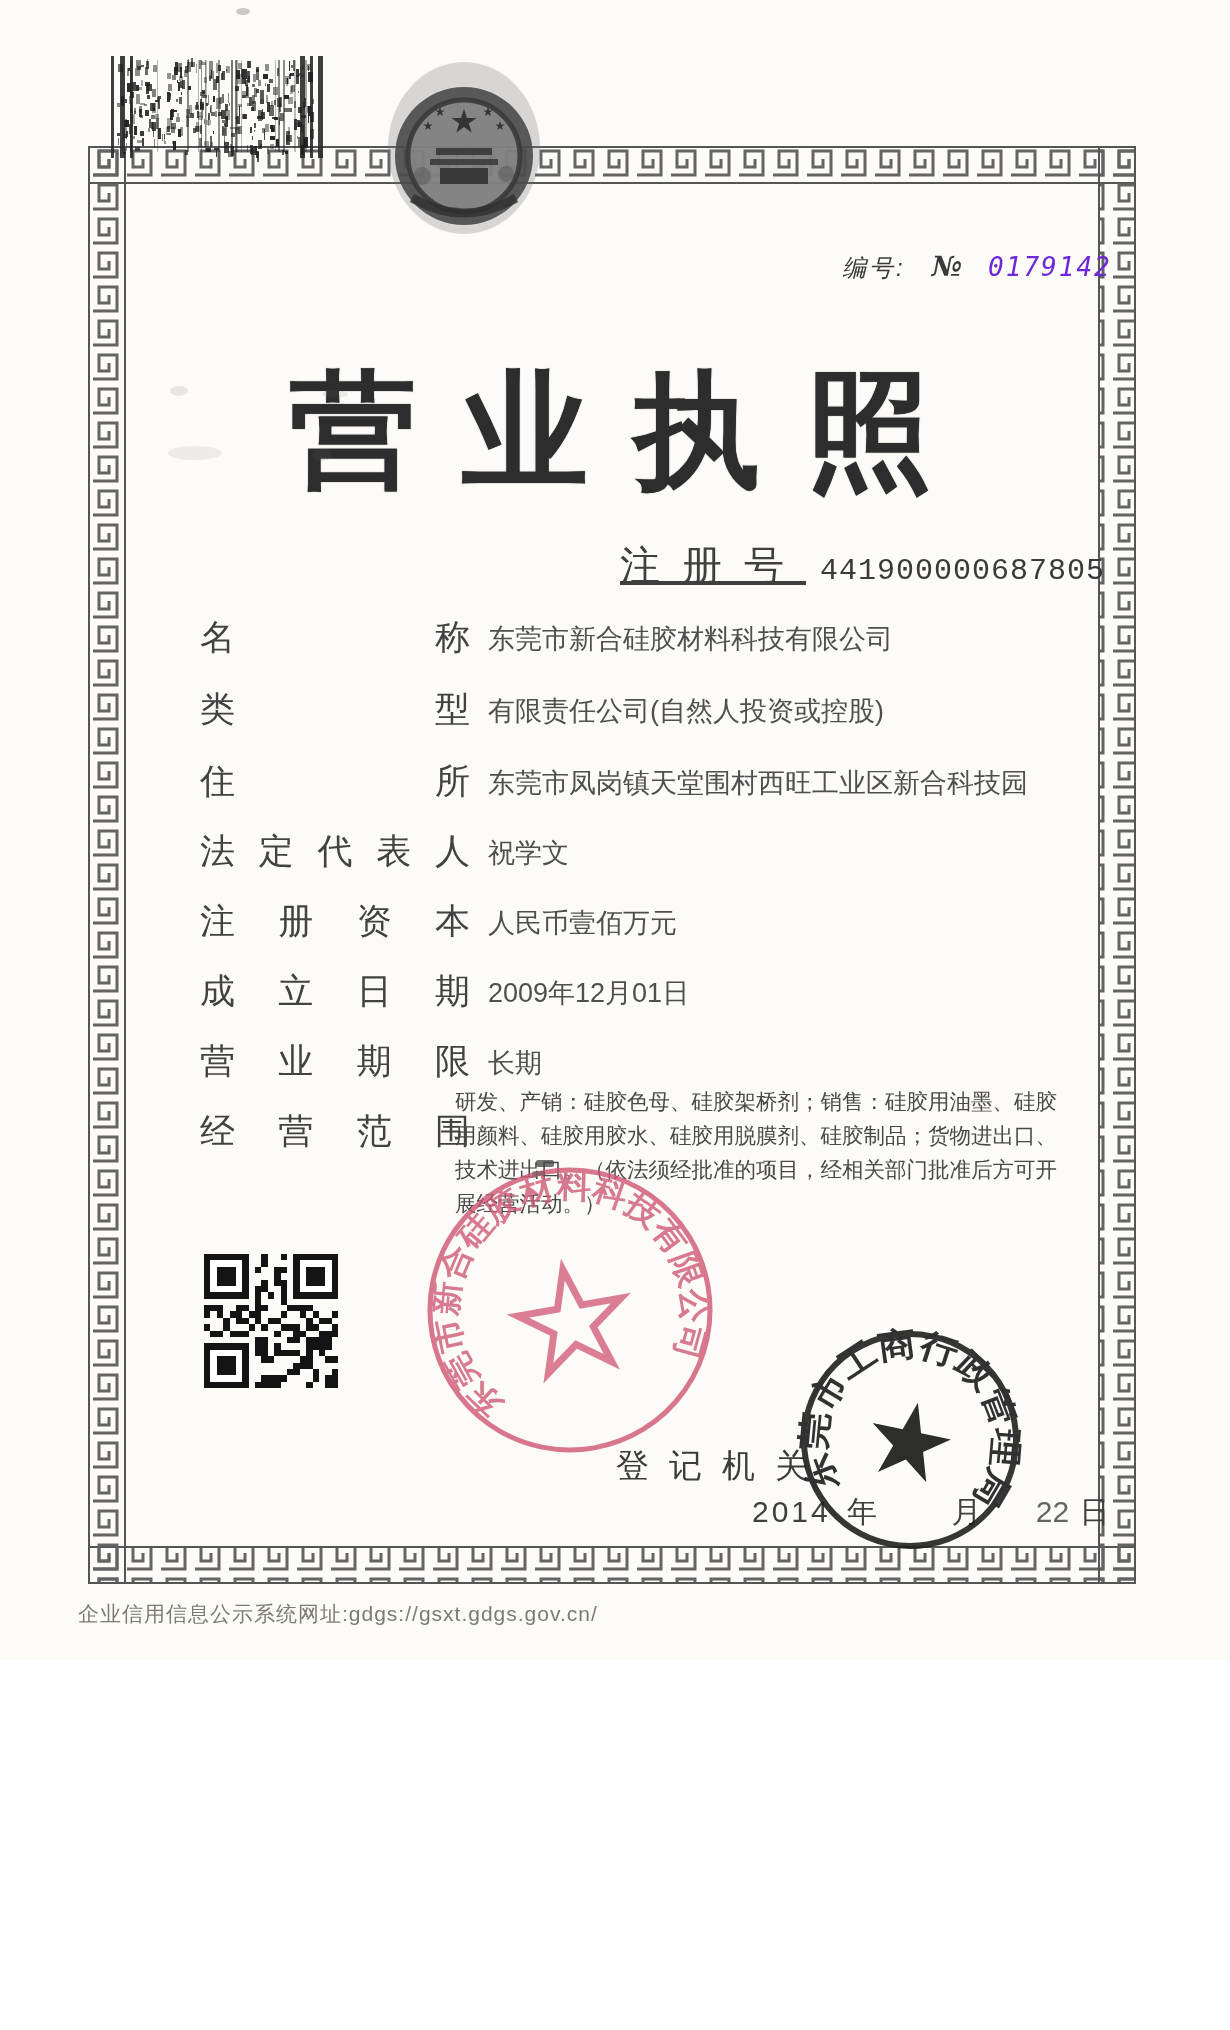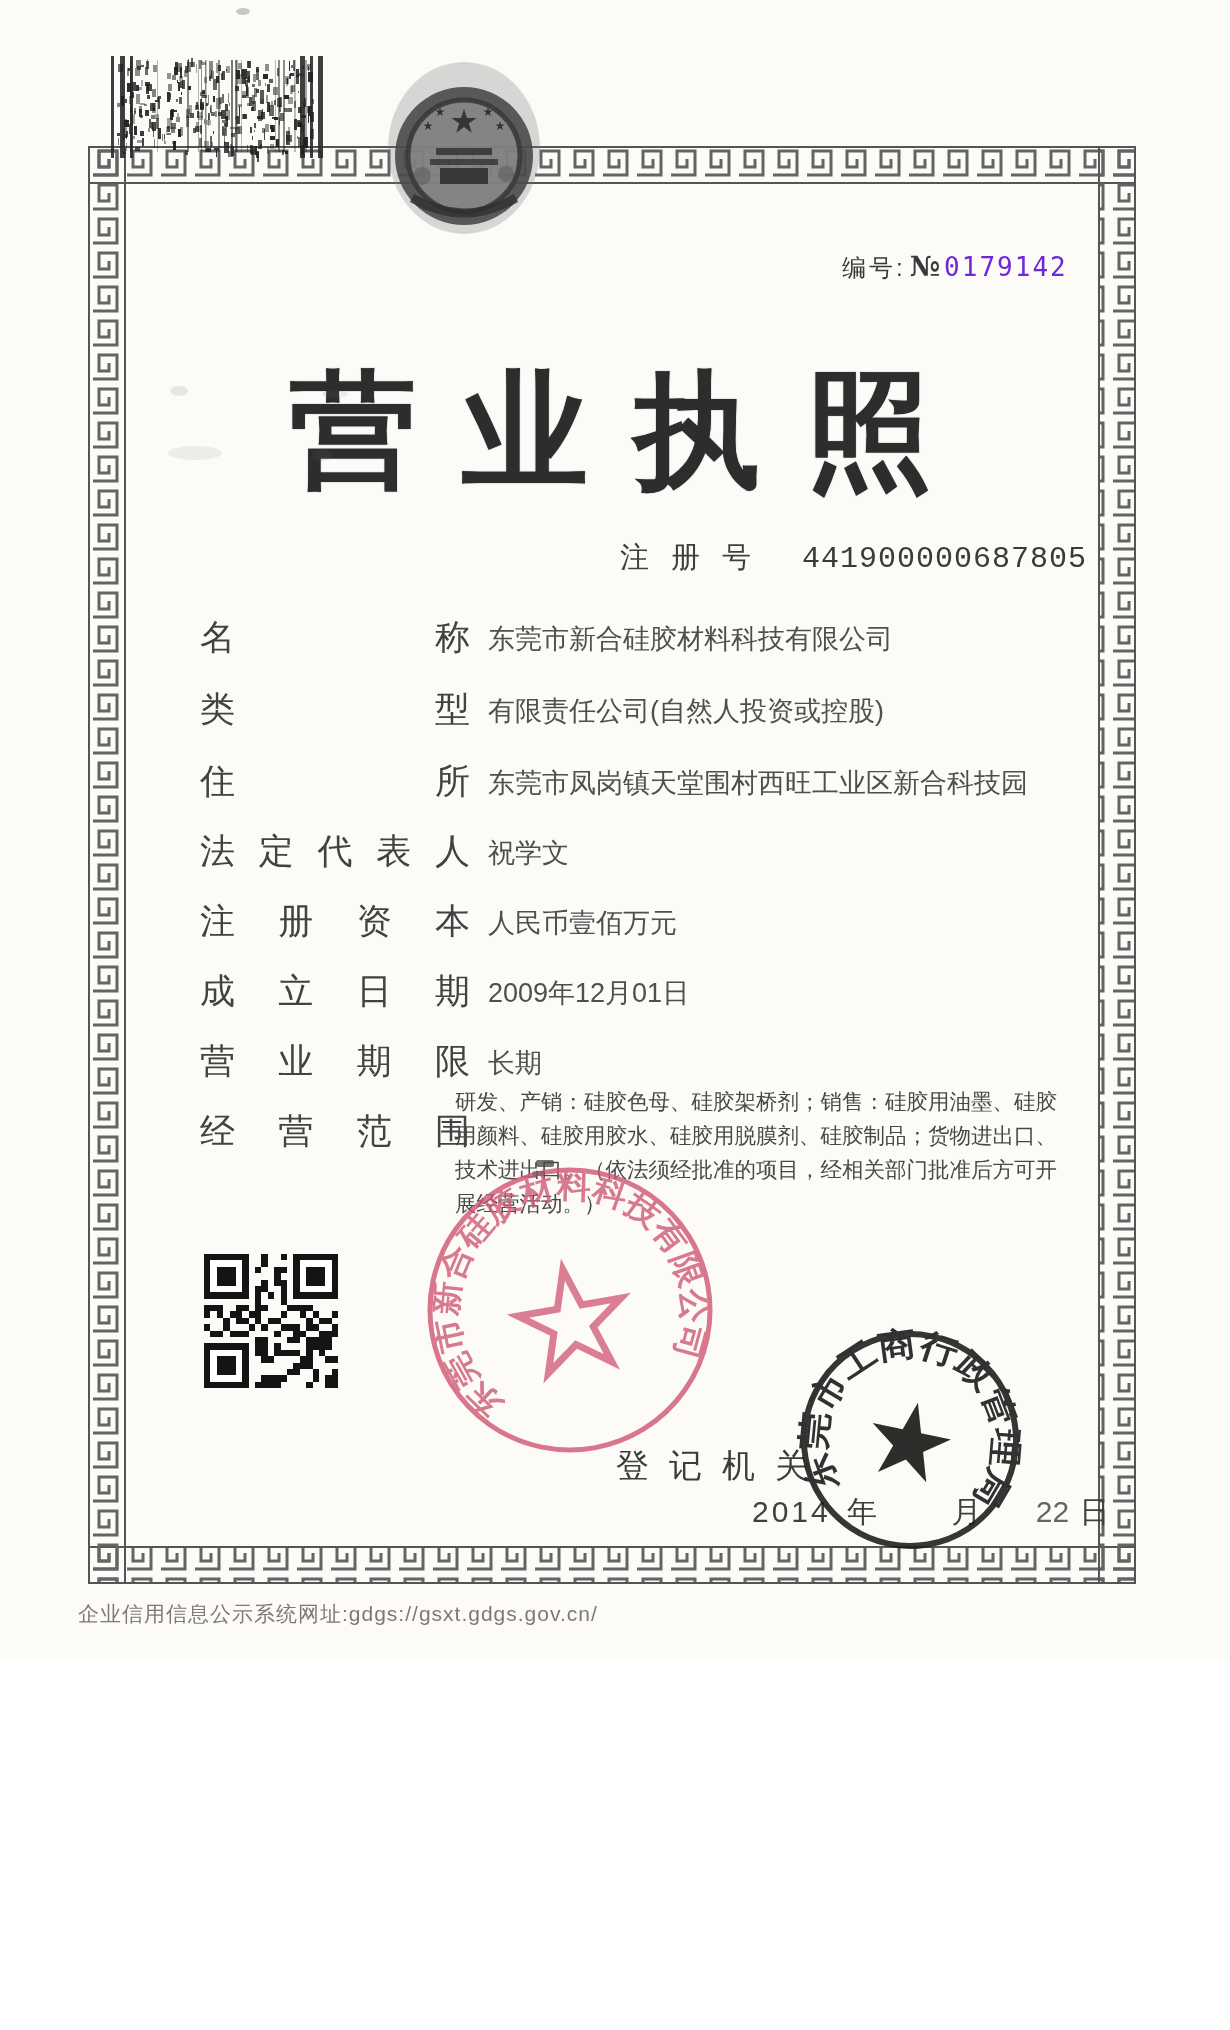--- a/index.html
+++ b/index.html
@@ -3,28 +3,28 @@
 <meta charset="utf-8">
 <style>
   html,body{margin:0;padding:0;background:#ffffff;}
   .page{position:relative;width:1230px;height:2030px;background:#ffffff;
         font-family:"Liberation Sans",sans-serif;overflow:hidden;}
   .scan-bg{position:absolute;left:0;top:0;width:1230px;height:1660px;background:#fcfbf8;}
   .abs{position:absolute;}
   .frame-svg{left:88px;top:146px;}
   .barcode-svg{left:108px;top:50px;}
   .emblem-svg{left:382px;top:56px;}
-  .serial{left:842px;top:250px;display:flex;align-items:baseline;gap:4px;color:#3a3a3a;}
+  .serial{left:842px;top:250px;display:flex;align-items:baseline;gap:26px;color:#3a3a3a;font-style:italic;}
   .serial-label{font-size:24px;letter-spacing:3px;}
   .serial-sym{font-family:"DejaVu Serif",serif;font-weight:bold;font-size:28px;}
   .serial-digits{font-family:"DejaVu Sans Mono",monospace;font-size:26px;letter-spacing:2px;color:#6d28d9;}
   .title{left:278px;top:336px;margin:12px;font-size:126px;font-weight:900;color:#2d2d2d;
          letter-spacing:46px;white-space:nowrap;text-shadow:0 0 1px #2d2d2d;}
   .regline{left:620px;top:538px;display:flex;align-items:baseline;color:#3f3f3f;}
-  .reg-label{font-size:29px;letter-spacing:22px;margin-right:29px;}
+  .reg-label{font-size:40px;letter-spacing:22px;margin-right:14px;text-decoration:underline;}
   .reg-number{font-family:Liberation Mono, monospace;font-size:30px;letter-spacing:1px;color:#3a3a3a;}
   .row{position:absolute;left:200px;display:flex;align-items:flex-start;}
   .flabel{display:flex;justify-content:space-between;width:270px;font-size:35px;color:#424242;
           font-weight:500;flex:none;}
   .fvalue{margin-left:18px;padding-top:7px;font-size:27px;color:#4f4f4f;white-space:nowrap;}
   .scope-para{left:455px;top:1086px;width:620px;font-size:21.5px;line-height:1.58;color:#484848;}
   .qr-svg{left:204px;top:1254px;}
   .red-seal{left:412px;top:1152px;transform:rotate(-10deg);opacity:0.8;}
   .registrar{left:616px;top:1444px;font-size:33px;letter-spacing:20px;color:#3c3c3c;white-space:nowrap;}
   .dateline{left:752px;top:1492px;font-size:30px;color:#3f3f3f;white-space:nowrap;}

